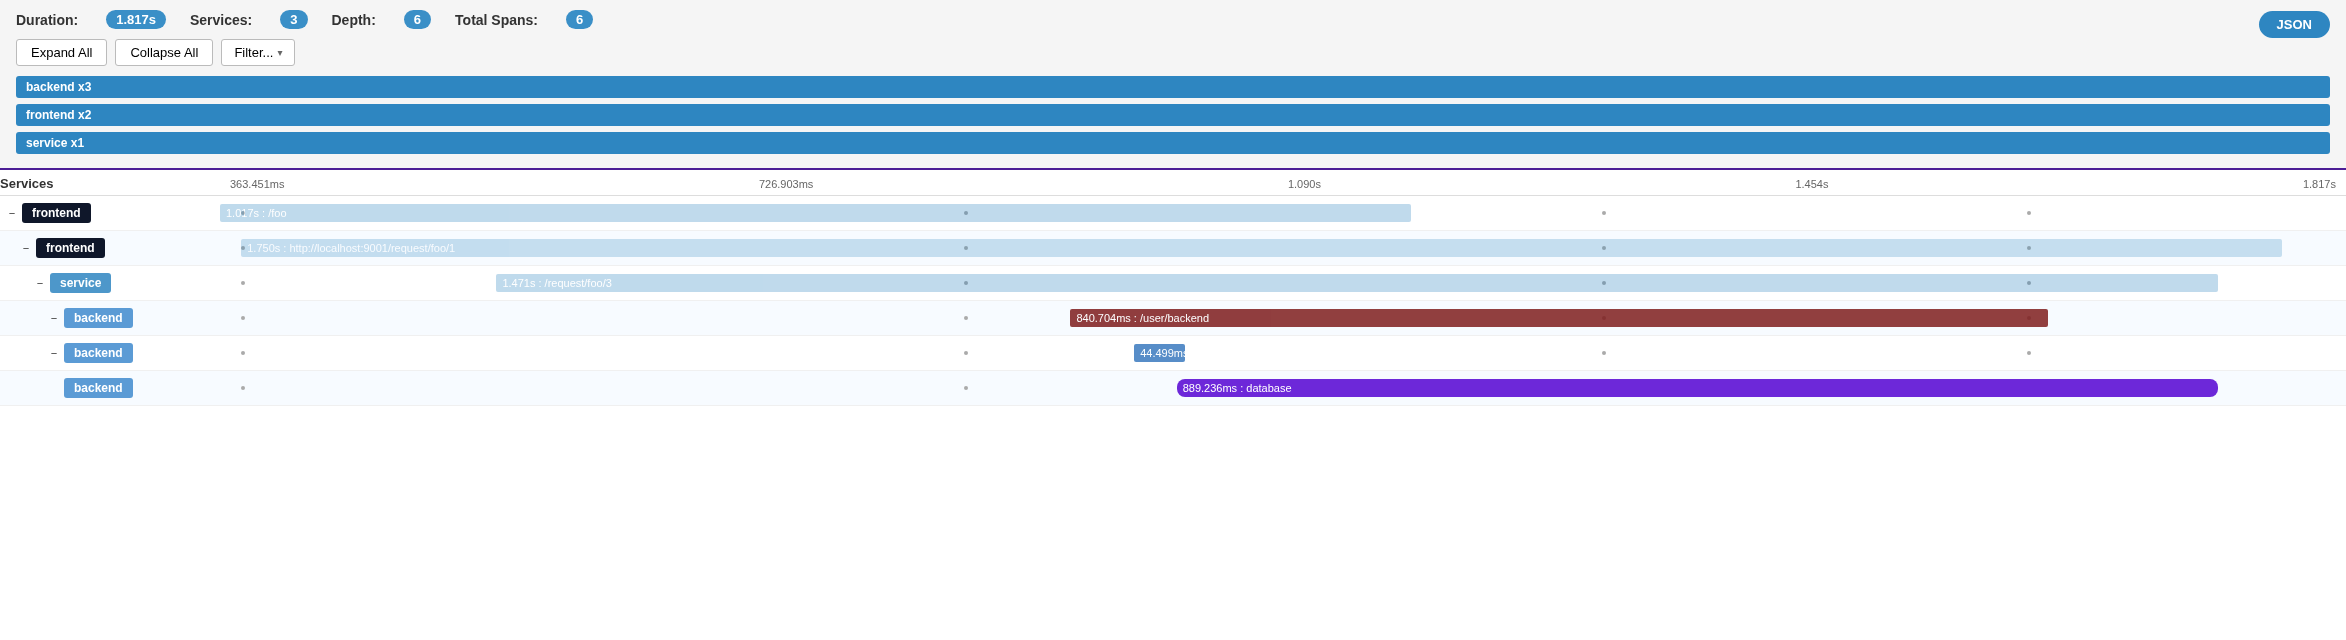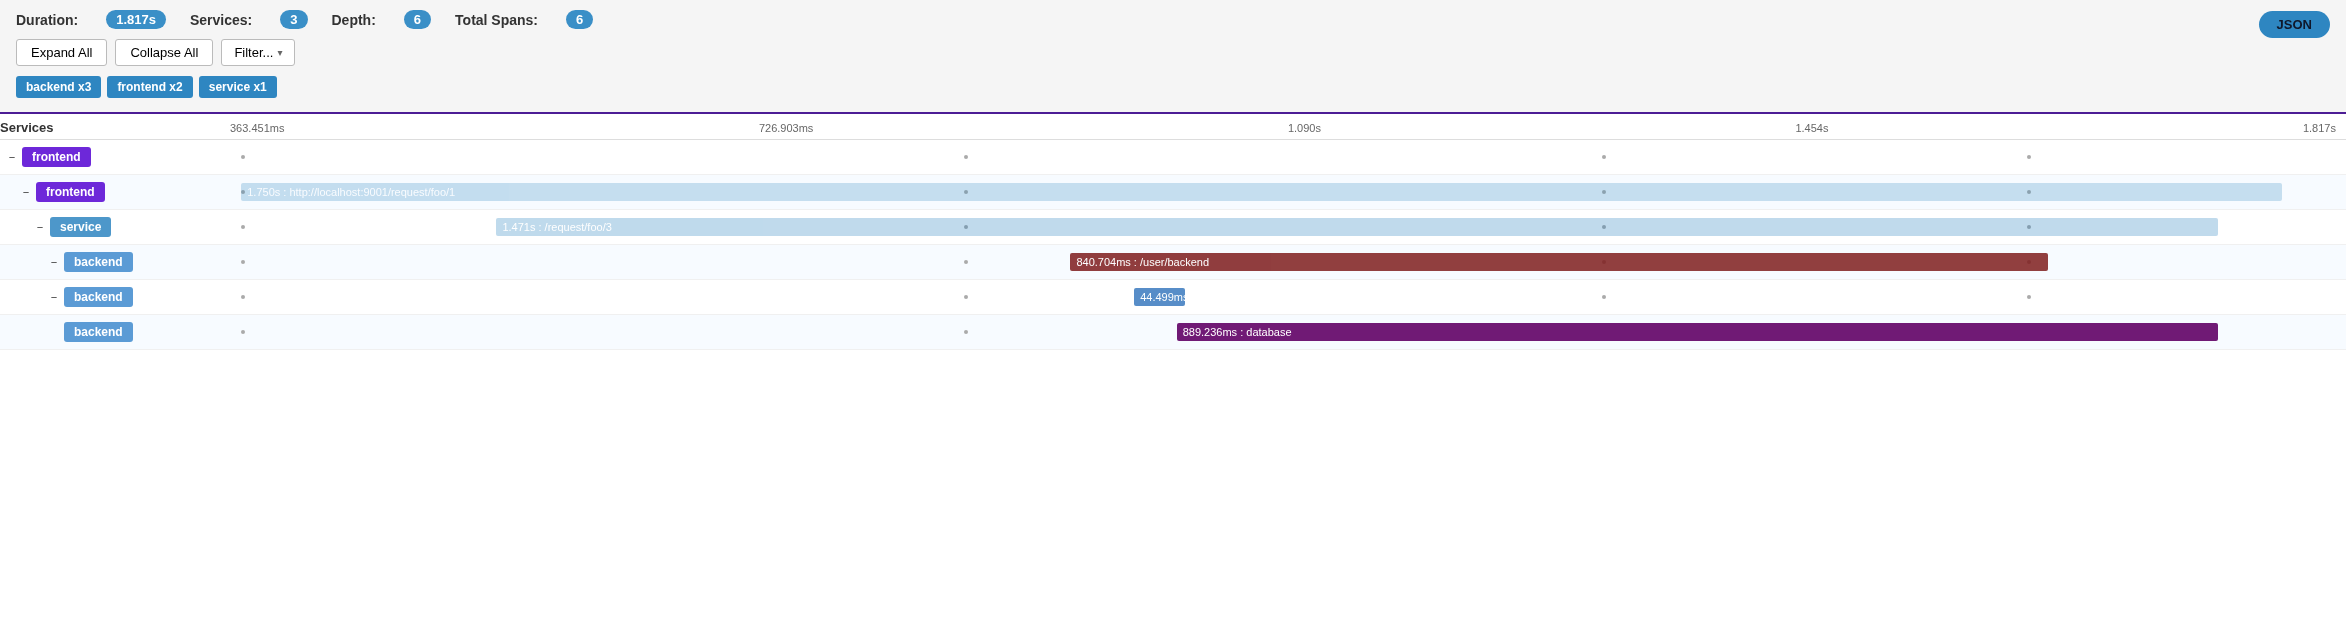--- a/index.html
+++ b/index.html
@@ -52,34 +52,35 @@
       font-size: 13px;
       cursor: pointer;
       display: flex;
       align-items: center;
       gap: 4px;
     }
     .filter-btn .arrow { font-size: 10px; color: #666; }
     .service-tags {
       display: flex;
       gap: 6px;
+      flex-direction: column;
     }
     .service-tag {
       background: #2e86c1;
       color: #fff;
       border-radius: 3px;
       padding: 4px 10px;
       font-size: 12px;
       font-weight: bold;
       cursor: pointer;
     }
 
     .json-btn {
       background: #2e86c1;
-      color: #0f172a;
+      color: #ffffff;
       border: none;
       border-radius: 20px;
       padding: 6px 18px;
       font-size: 13px;
       font-weight: bold;
       cursor: pointer;
       margin-left: auto;
     }
     .metrics-row-wrapper {
       display: flex;
@@ -145,21 +146,21 @@
       flex-shrink: 0;
     }
     .service-badge {
       color: #fff;
       border-radius: 3px;
       padding: 3px 10px;
       font-size: 12px;
       font-weight: bold;
       white-space: nowrap;
     }
-    .bg-frontend { background: #6d28d9; }
+    .bg-frontend { background: #0f172a; }
     .bg-service { background: #2e86c1; opacity: 0.85; }
     .bg-backend { background: #5b9bd5; }
 
     .timeline-cell {
       flex: 1;
       position: relative;
       height: 34px;
       display: flex;
       align-items: center;
     }
@@ -243,20 +244,23 @@
   <div class="trace-row">
         <div class="service-cell" style="padding-left: 6px;">
           <span class="toggle">−</span>
           <span class="service-badge bg-frontend">frontend</span>
         </div>
         <div class="timeline-cell">
           <span class="span-dot" style="left: 1%;"></span>
           <span class="span-dot" style="left: 35%;"></span>
           <span class="span-dot" style="left: 65%;"></span>
           <span class="span-dot" style="left: 85%;"></span>
+          <div class="span-bar" style="left: 0%; width: 56%; background: rgb(46, 134, 193); opacity: 0.3;">
+            <span class="span-label" style="position: relative; color: rgb(255, 255, 255); font-size: 11px; white-space: nowrap;">1.017s : /foo</span>
+          </div>
         </div>
       </div>
       <div class="trace-row" style="background: rgb(247, 251, 255);">
         <div class="service-cell" style="padding-left: 20px;">
           <span class="toggle">−</span>
           <span class="service-badge bg-frontend">frontend</span>
         </div>
         <div class="timeline-cell">
           <span class="span-dot" style="left: 1%;"></span>
           <span class="span-dot" style="left: 35%;"></span>
@@ -315,19 +319,19 @@
       <div class="trace-row" style="background: rgb(247, 251, 255);">
         <div class="service-cell" style="padding-left: 48px;">
           <span class="toggle"></span>
           <span class="service-badge bg-backend">backend</span>
         </div>
         <div class="timeline-cell">
           <span class="span-dot" style="left: 1%;"></span>
           <span class="span-dot" style="left: 35%;"></span>
           <span class="span-dot" style="left: 65%;"></span>
           <span class="span-dot" style="left: 85%;"></span>
-          <div class="span-bar" style="left: 45%; width: 49%; background: #701a75; opacity: 1;">
+          <div class="span-bar" style="left: 45%; width: 49%; background: #6d28d9; opacity: 1; border-radius: 8px;">
             <span class="span-label" style="position: relative; color: rgb(255, 255, 255); font-size: 11px; white-space: nowrap;">889.236ms : database</span>
           </div>
         </div>
       </div>
     </div>
 </div>
 
 </body></html>

